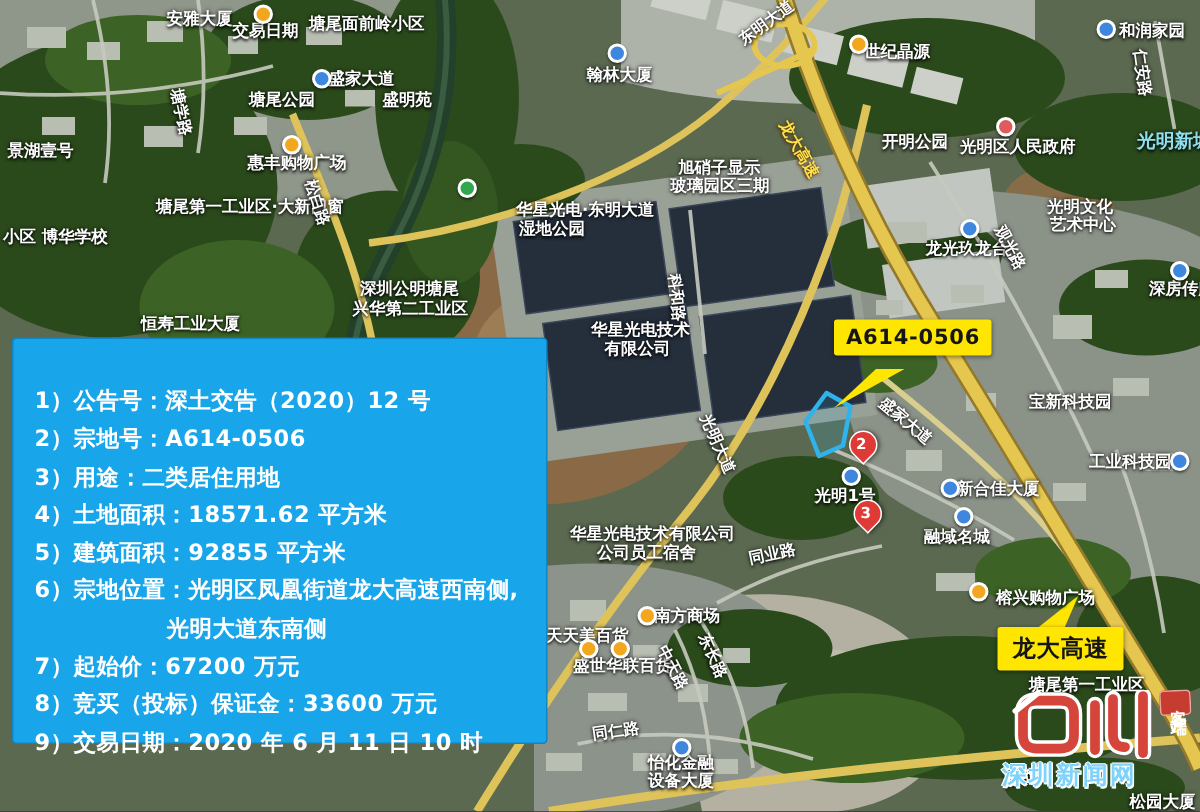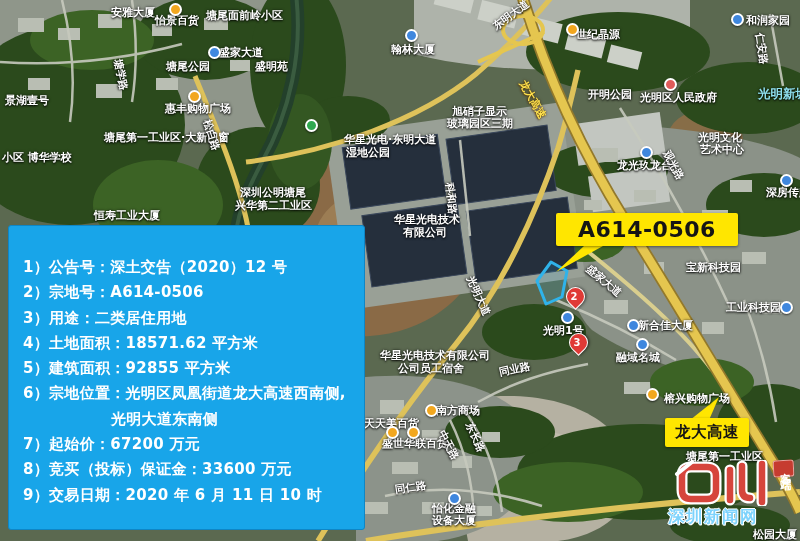--- a/index.html
+++ b/index.html
@@ -16,24 +16,24 @@
   .poi{position:absolute;width:9px;height:9px;border-radius:50%;border:2px solid #fff;
        box-shadow:0 1px 2px rgba(0,0,0,.6);}
   .poi.shop{background:#f2a71f}.poi.bldg{background:#3f87de}
   .poi.park{background:#2fa84f}.poi.gov{background:#e05b5b}
   .pin{position:absolute;width:17px;height:17px;background:#e03a36;border:1px solid #fff;
        border-radius:50% 50% 50% 0;transform:rotate(-45deg);z-index:4;
        box-shadow:1px 1px 3px rgba(0,0,0,.5);}
   .pin span{display:block;width:15px;transform:rotate(45deg);color:#fff;font-size:10px;
        font-weight:700;text-align:center;line-height:15px;}
   .callout{position:absolute;z-index:5;background:#ffe600;color:#151515;font-weight:700;
-       font-size:22px;padding:4px 22px;border-radius:2px;white-space:nowrap;
+       font-size:14px;padding:4px 8px;border-radius:2px;white-space:nowrap;
        box-shadow:0 1px 3px rgba(0,0,0,.45);letter-spacing:.5px;}
   .callout.small{font-size:15.5px;padding:4px 10px;}
-  #panel{position:absolute;left:8px;top:225px;width:357px;height:305px;z-index:6;
+  #panel{position:absolute;left:8px;top:225px;width:357px;height:271px;z-index:6;
        background:#18a5e9;border:1px solid #0e86c6;border-radius:3px;box-sizing:border-box;
        padding:29px 10px 0 14px;}
   .pline{color:#fff;font-size:15px;font-weight:700;line-height:25.3px;white-space:nowrap;
        letter-spacing:.3px;}
   .pline.cont{padding-left:88px;}
   #watermark{position:absolute;left:660px;top:458px;width:136px;height:72px;z-index:7;}
   #wm-mark{position:absolute;left:14px;top:2px;}
   #wm-text{position:absolute;left:8px;top:48px;width:112px;font-size:16.5px;font-weight:800;
        color:#7dd3fc;letter-spacing:1.5px;white-space:nowrap;
        text-shadow:-1px 0 0 #fff,1px 0 0 #fff,0 -1px 0 #fff,0 1px 0 #fff,1px 1px 0 #fff;}
@@ -165,21 +165,21 @@
   </svg>
 
   <svg class="overlay" width="800" height="541" viewBox="0 0 800 541">
     <polygon points="551,262 567,271 562,297 546,304 537,281" fill="rgba(47,179,234,0.15)" stroke="#2fb3ea" stroke-width="3" stroke-linejoin="round"></polygon>
     <polygon points="584,246 603,246 556,272" fill="#ffe600"></polygon>
     <polygon points="690,420 709,420 719,397" fill="#ffe600"></polygon>
   </svg>
 
   <div id="labels">
       <div class="ml" style="left: 111px; top: 5px;">安雅大厦</div>
-      <div class="ml" style="left: 155px; top: 13px;">怡景百货</div>
+      <div class="ml" style="left: 155px; top: 13px;">交易日期</div>
       <div class="ml" style="left: 206px; top: 8px;">塘尾面前岭小区</div>
       <div class="ml" style="left: 219px; top: 45px;">盛家大道</div>
       <div class="ml" style="left: 255px; top: 59px;">盛明苑</div>
       <div class="ml" style="left: 166px; top: 59px;">塘尾公园</div>
       <div class="ml" style="left: 5px; top: 93px;">景湖壹号</div>
       <div class="ml" style="left: 165px; top: 101px;">惠丰购物广场</div>
       <div class="ml" style="left: 391px; top: 42px;">翰林大厦</div>
       <div class="ml" style="left: 576px; top: 27px;">世纪晶源</div>
       <div class="ml" style="left: 746px; top: 13px;">和润家园</div>
       <div class="ml" style="left: 588px; top: 87px;">开明公园</div>

